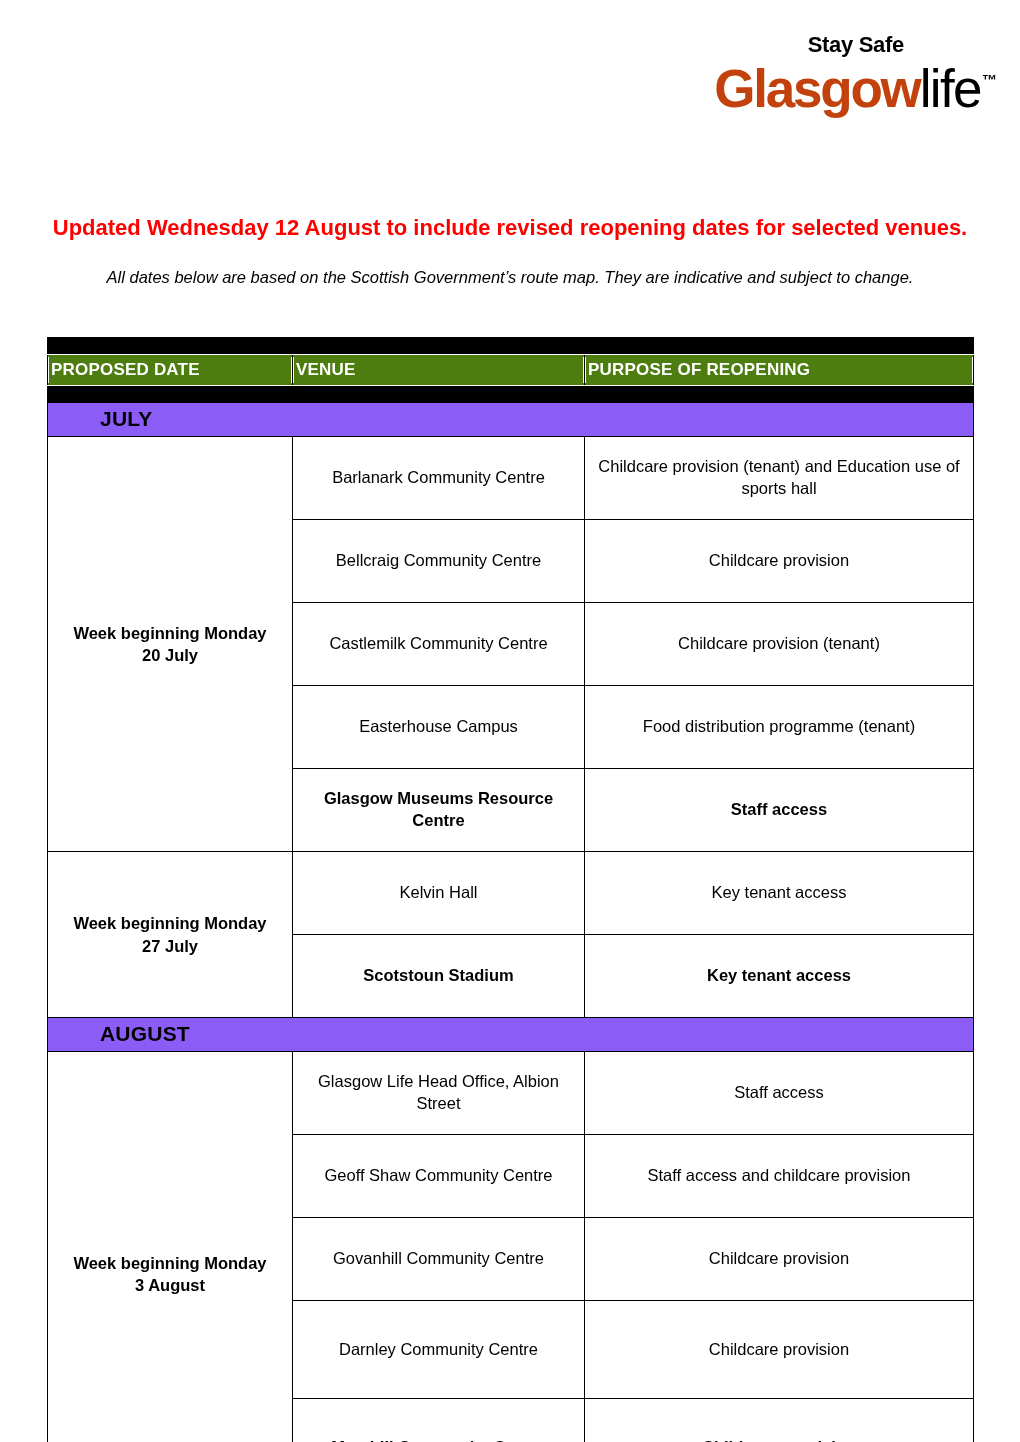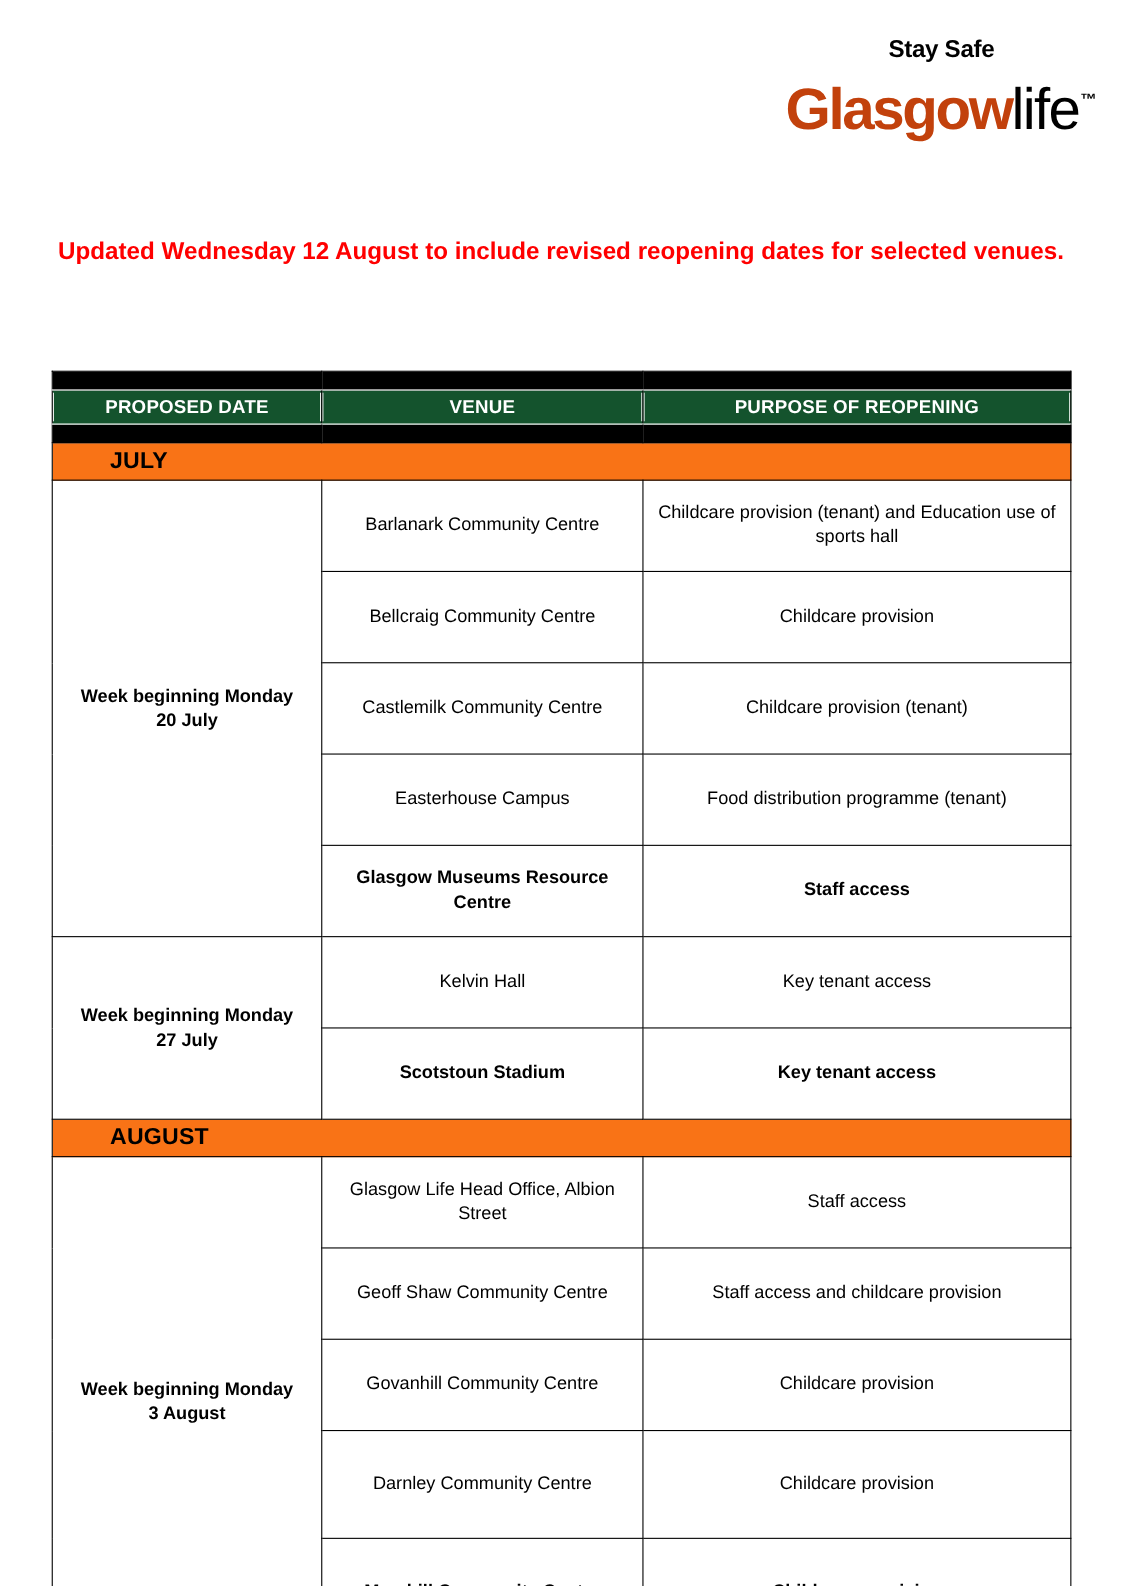--- a/index.html
+++ b/index.html
@@ -33,21 +33,21 @@
     text-align: right;
   }
   .logo-staysafe {
     font-family: "Liberation Sans", sans-serif;
     font-weight: bold;
     font-size: 22px;
     letter-spacing: -0.3px;
     line-height: 1;
     color: #000;
     margin-right: 92px;
-    margin-bottom: 17px;
+    margin-bottom: 6px;
   }
   .logo-main {
     line-height: 1;
     white-space: nowrap;
     position: relative;
     display: inline-block;
   }
   .logo-glasgow {
     font-family: "Liberation Sans", sans-serif;
     font-weight: bold;
@@ -126,42 +126,42 @@
     background: #000;
     height: 16px;
     border-color: #000;
     border-bottom: 1px solid #ffffff;
   }
   .hdr-pad-row.bottom td {
     border-bottom: 1.6px solid #000;
     border-top: 1px solid #ffffff;
   }
   .hdr-row th {
-    background: #14532d;
+    background: #4d7c0f;
     color: #ffffff;
     font-size: 17px;
     font-weight: bold;
     letter-spacing: 0.2px;
-    text-align: center;
+    text-align: left;
     height: 30px;
     border-top: 1px solid #ffffff;
     border-bottom: 1px solid #ffffff;
     border-left: 1.6px solid #000;
     border-right: 1.6px solid #000;
   }
   .hdr-row th .inner {
     display: block;
     border-left: 1px solid #ffffff;
     border-right: 1px solid #ffffff;
     padding: 3px 2px;
   }
 
   
   .month-row td {
-    background: #f97316;
+    background: #8b5cf6;
     font-size: 21px;
     font-weight: bold;
     letter-spacing: 0.2px;
     padding: 4px 0 5px 52px;
     border-left: 1.6px solid #000;
     border-right: 1.6px solid #000;
     border-top: 1.6px solid #000;
     border-bottom: 1.6px solid #000;
   }
 
@@ -194,20 +194,21 @@
 <body>
 
 <div class="page">
 
   <div class="logo-block">
     <div class="logo-staysafe">Stay Safe</div>
     <div class="logo-main"><span class="logo-glasgow">Glasgow</span><span class="logo-life">life</span><span class="logo-tm">™</span></div>
   </div>
 
   <div class="update-note">Updated Wednesday 12 August to include revised reopening dates for selected venues.</div>
+  <div class="disclaimer">All dates below are based on the Scottish Government’s route map. They are indicative and subject to change.</div>
 
   <table class="venue-table">
     <colgroup>
       <col class="col-date">
         <col class="col-venue">
         <col class="col-purpose">
     </colgroup>
     <tbody id="table-body">
         <tr class="hdr-pad-row">
           <td></td>

